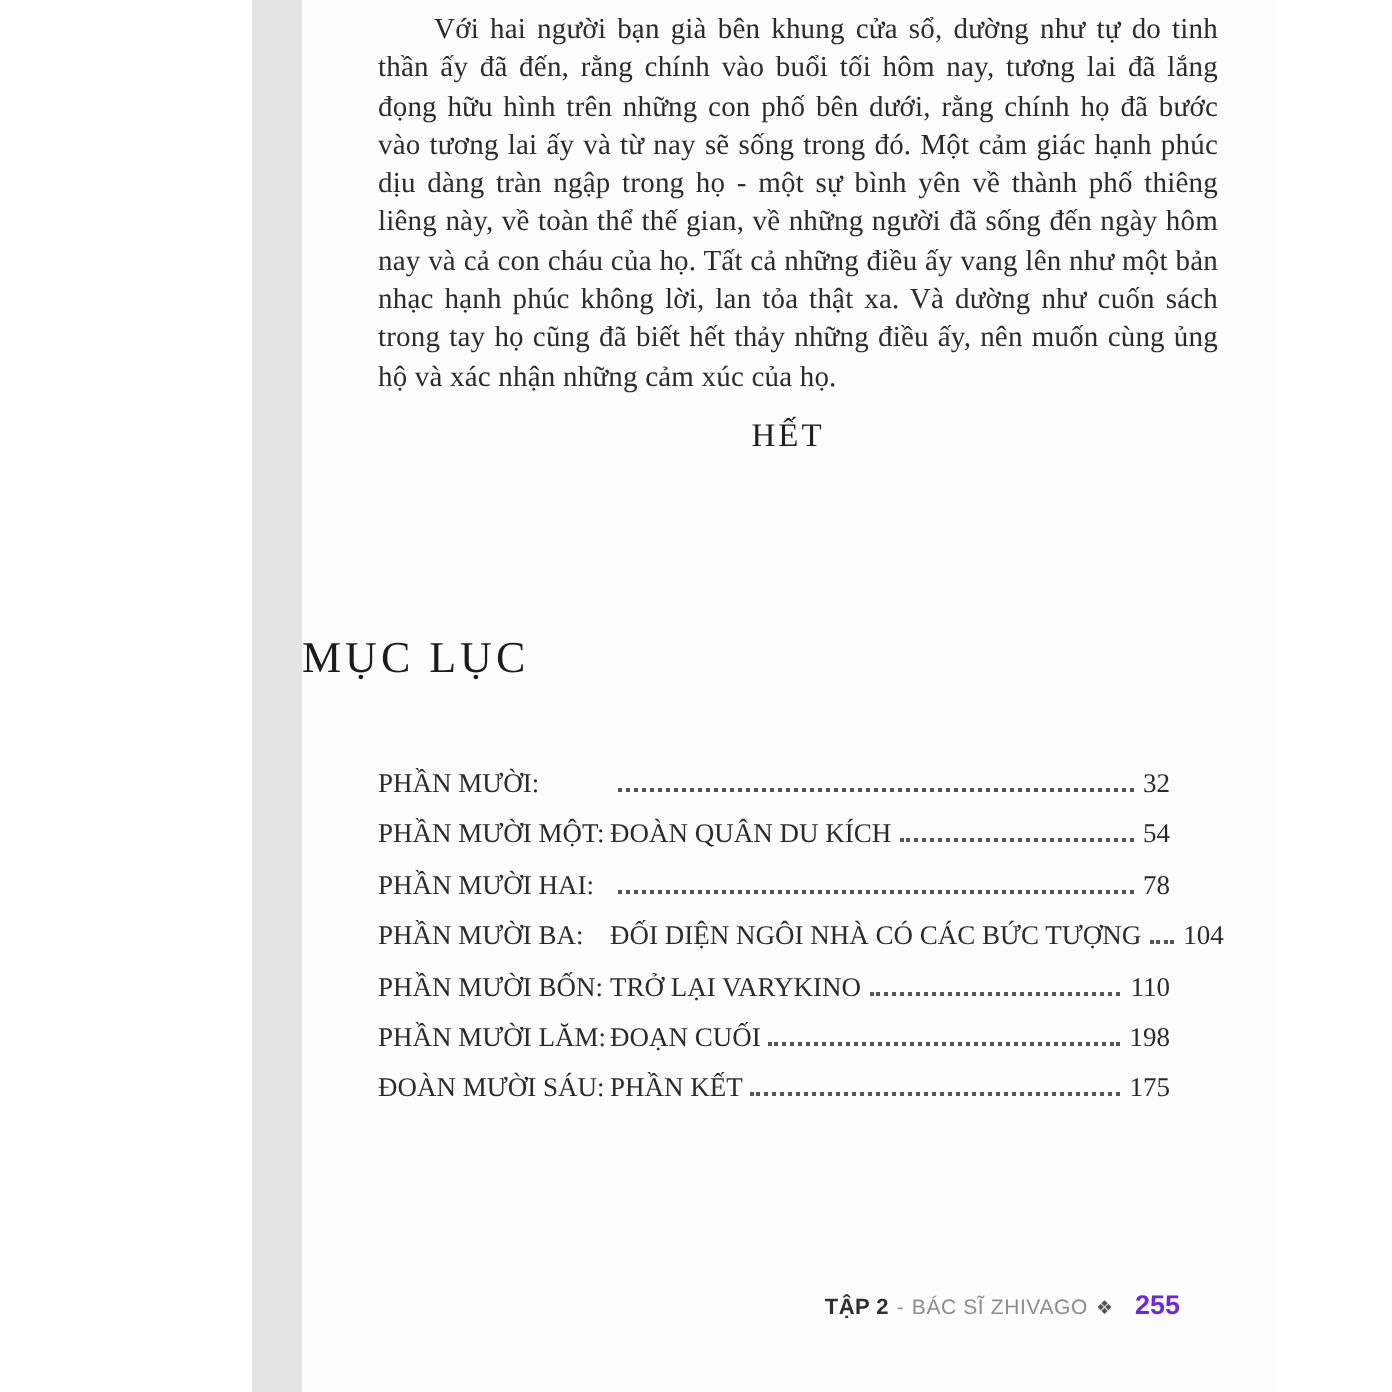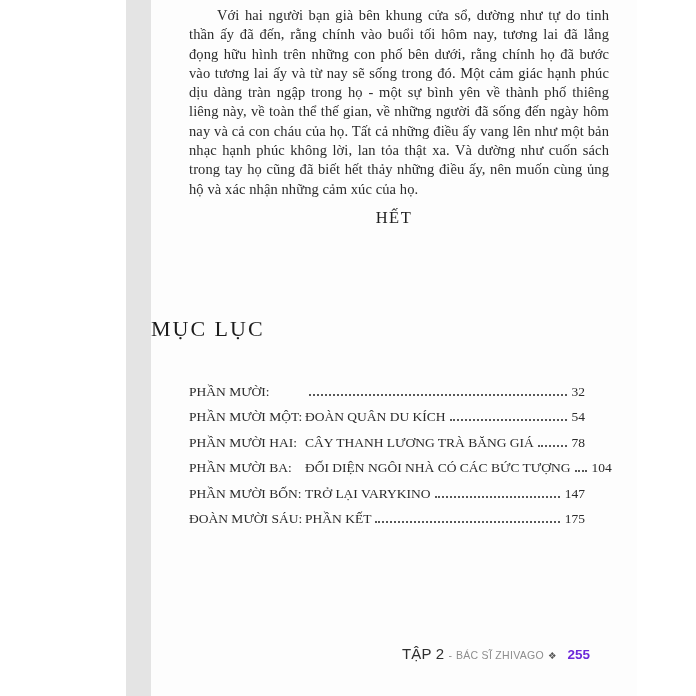--- a/index.html
+++ b/index.html
@@ -60,21 +60,21 @@
     margin:0 4px 3px 4px;
     min-width:12px;
   }
   .toc-page { flex:none; margin-left:1px; }
   .footer {
     position:absolute; top:645px; right:47px;
     display:flex; align-items:baseline; gap:4px;
     font-family:"Liberation Sans","DejaVu Sans",sans-serif;
     white-space:nowrap;
   }
-  .footer .vol  { font-size:15px; font-weight:normal; color:#2f2f2f; letter-spacing:0.2px; }
+  .footer .vol  { font-size:11px; font-weight:bold; color:#2f2f2f; letter-spacing:0.2px; }
   .footer .sep  { font-size:10.5px; color:#8d8d8d; }
   .footer .btitle { font-size:10.5px; color:#8d8d8d; letter-spacing:0.3px; }
   .footer .orn  { font-size:9.5px; color:#555; }
   .footer .pnum { font-size:13.5px; font-weight:bold; color:#6d28d9; margin-left:7px; }
 </style>
 </head>
 <body>
 
 <div class="canvas">
   <div class="photo">
@@ -97,39 +97,44 @@
 
   <div class="toc-row">
     <span class="toc-label">PHẦN MƯỜI MỘT:</span>
     <span class="toc-title">ĐOÀN QUÂN DU KÍCH</span>
     <span class="toc-leader"></span>
     <span class="toc-page">54</span>
   </div>
 
   <div class="toc-row">
     <span class="toc-label">PHẦN MƯỜI HAI:</span>
-    <span class="toc-title">CÂY THANH LƯƠNG TRÀ BĂNG GIÁ</span>
     <span class="toc-leader"></span>
     <span class="toc-page">78</span>
   </div>
 
   <div class="toc-row">
     <span class="toc-label">PHẦN MƯỜI BA:</span>
     <span class="toc-title">ĐỐI DIỆN NGÔI NHÀ CÓ CÁC BỨC TƯỢNG</span>
     <span class="toc-leader"></span>
     <span class="toc-page">104</span>
   </div>
 
   <div class="toc-row">
     <span class="toc-label">PHẦN MƯỜI BỐN:</span>
     <span class="toc-title">TRỞ LẠI VARYKINO</span>
     <span class="toc-leader"></span>
-    <span class="toc-page">147</span>
+    <span class="toc-page">110</span>
   </div>
 
+  <div class="toc-row">
+    <span class="toc-label">PHẦN MƯỜI LĂM:</span>
+    <span class="toc-title">ĐOẠN CUỐI</span>
+    <span class="toc-leader"></span>
+    <span class="toc-page">198</span>
+  </div>
 
   <div class="toc-row">
     <span class="toc-label">ĐOÀN MƯỜI SÁU:</span>
     <span class="toc-title">PHẦN KẾT</span>
     <span class="toc-leader"></span>
     <span class="toc-page">175</span>
   </div>
 </div>
 
       <div class="footer">

